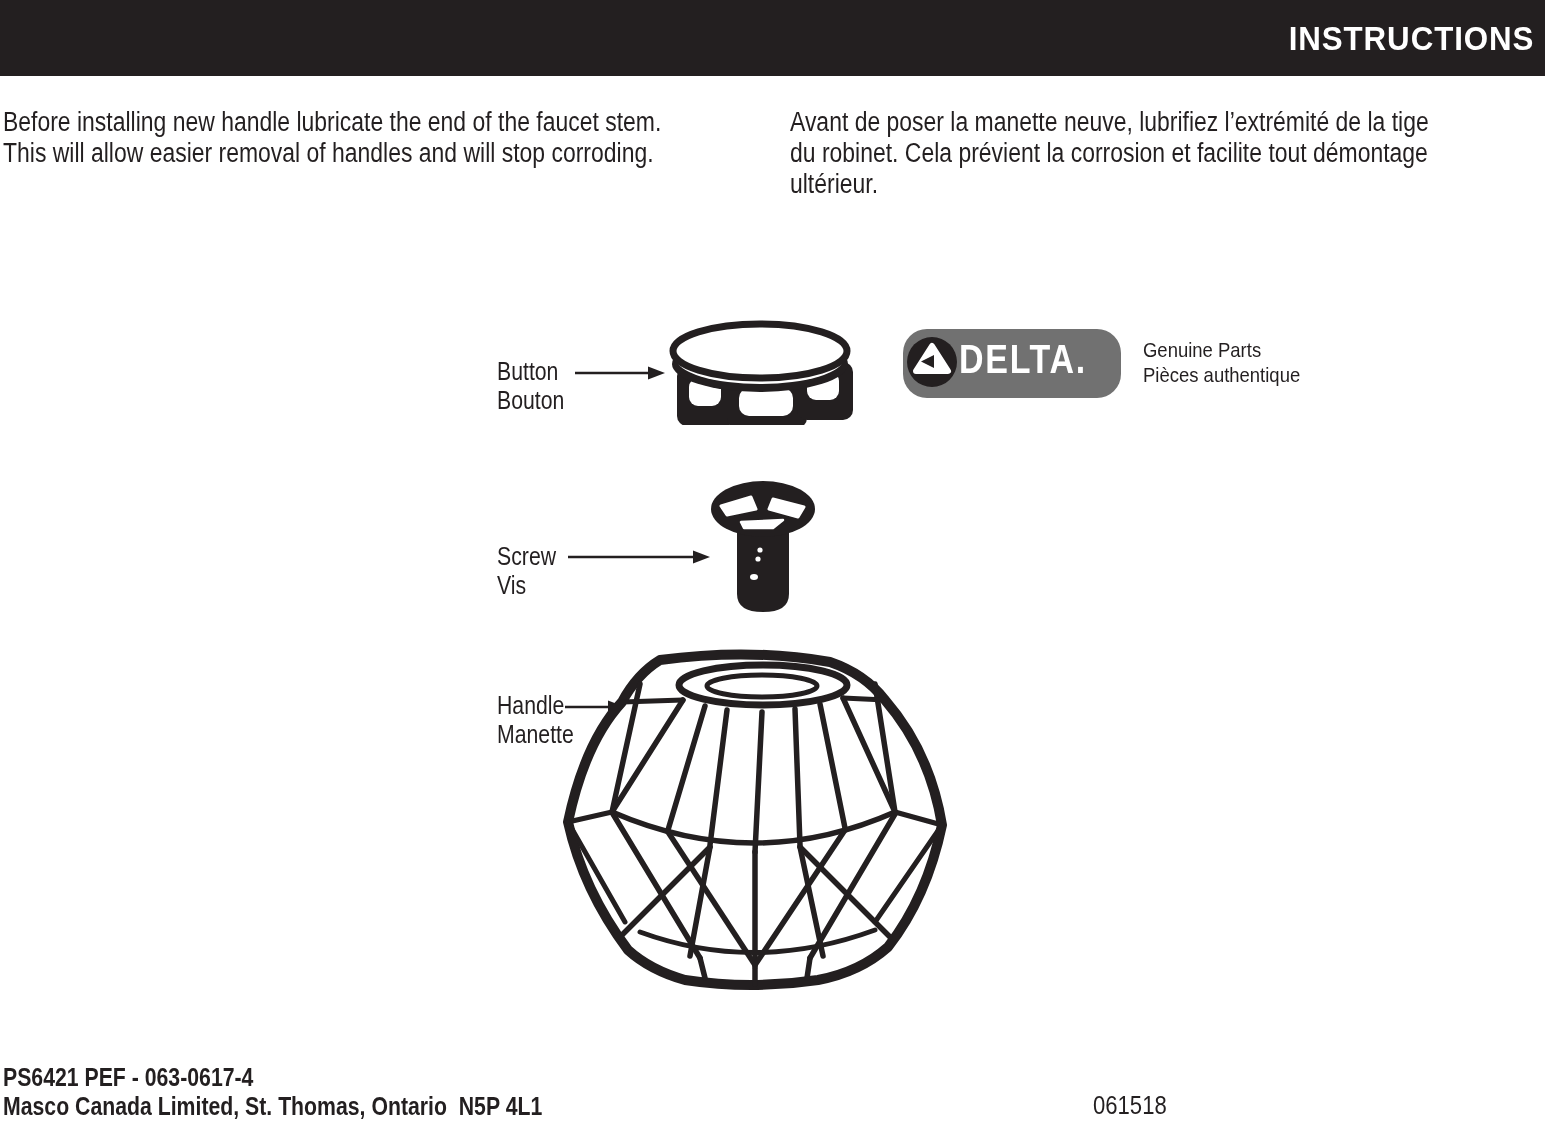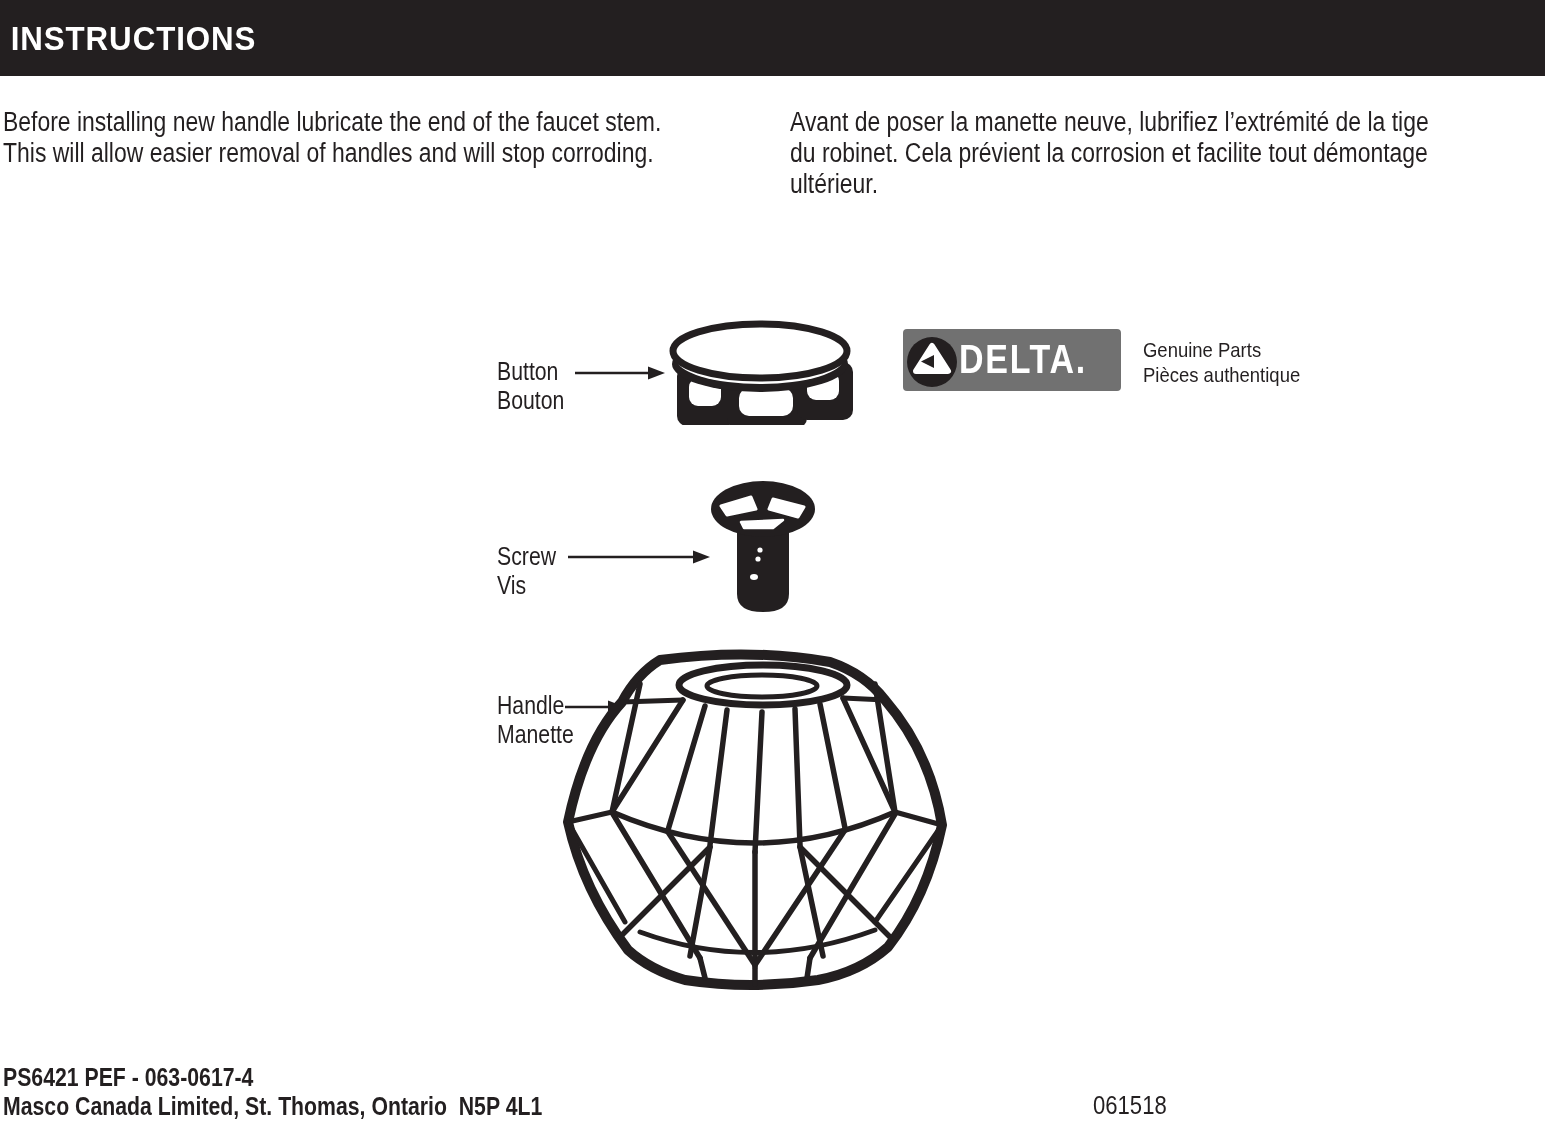--- a/index.html
+++ b/index.html
@@ -13,42 +13,42 @@
     color: #231f20;
   }
   .abs { position: absolute; }
 
   
   .cx { transform: scaleX(0.85); transform-origin: 0 0; white-space: nowrap; }
 
   .header-bar {
     left: 0; top: 0; width: 1545px; height: 76px;
     background: #231f20;
-    display: flex; align-items: center; justify-content: flex-start;
+    display: flex; align-items: center; justify-content: flex-end;
   }
   .header-title {
     color: #ffffff;
     font-size: 34px;
     font-weight: bold;
     letter-spacing: 1px;
     transform: scaleX(0.92);
     transform-origin: center;
     white-space: nowrap;
   }
 
   .intro { font-size: 27px; line-height: 31px; }
   .intro .line { white-space: nowrap; }
 
   .part-label { font-size: 25px; line-height: 29px; }
   .part-label .line { white-space: nowrap; }
 
   .logo-box {
-    left: 903px; top: 329px; width: 218px; height: 62px;
+    left: 903px; top: 329px; width: 218px; height: 69px;
     background: #717171;
-    border-radius: 4px;
+    border-radius: 24px;
   }
   .logo-brand {
     position: absolute; left: 56px; top: 8px;
     color: #ffffff;
     font-size: 40px;
     font-weight: bold;
     letter-spacing: 2px;
     transform: scaleX(0.85);
     transform-origin: 0 0;
     white-space: nowrap;

